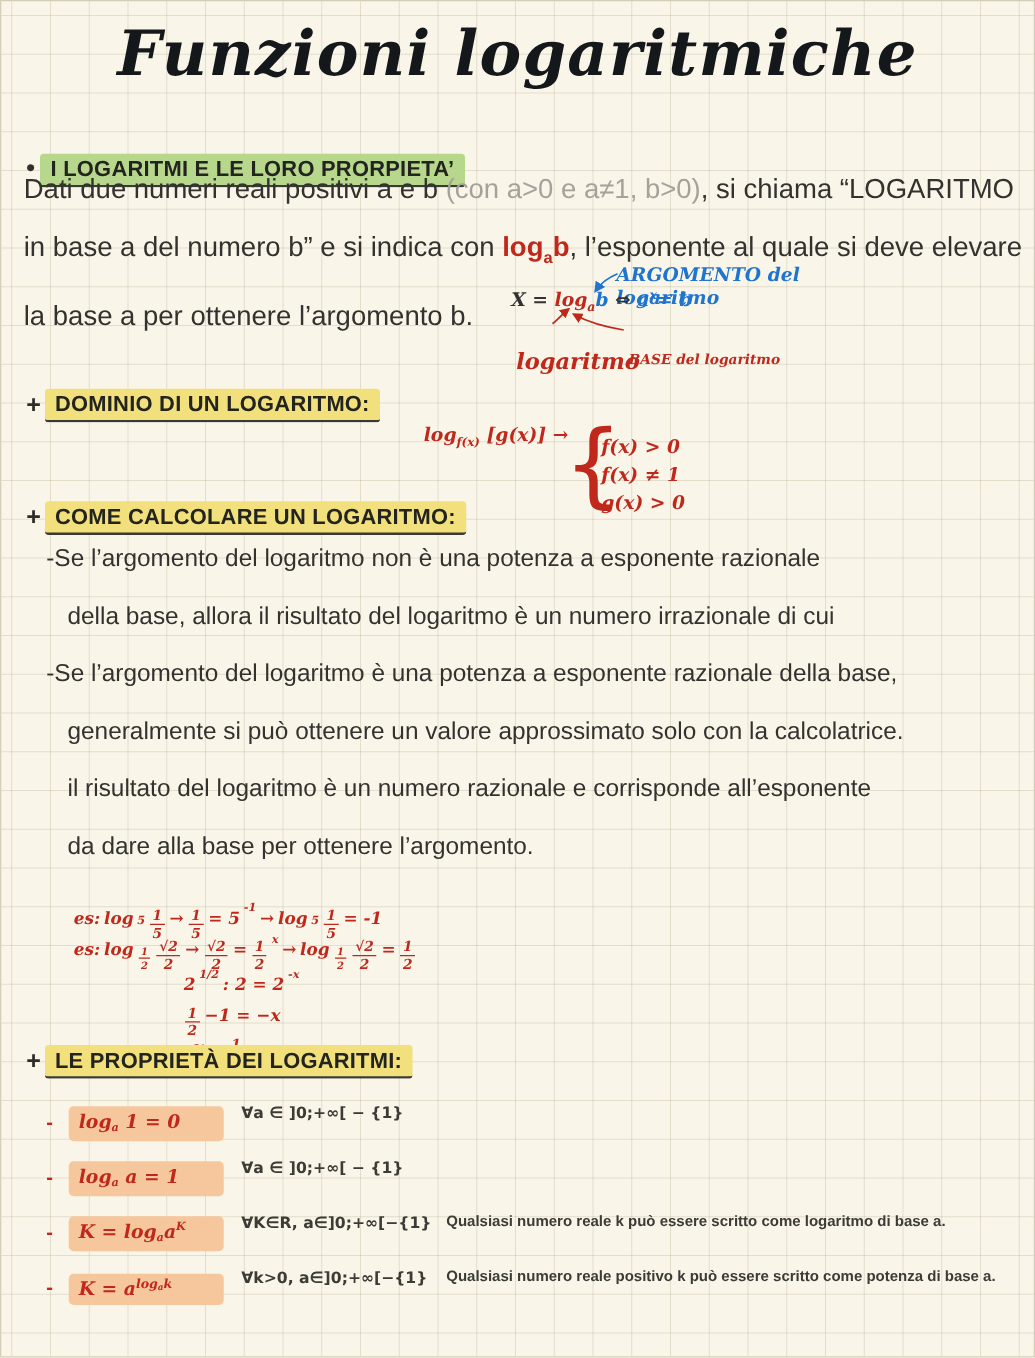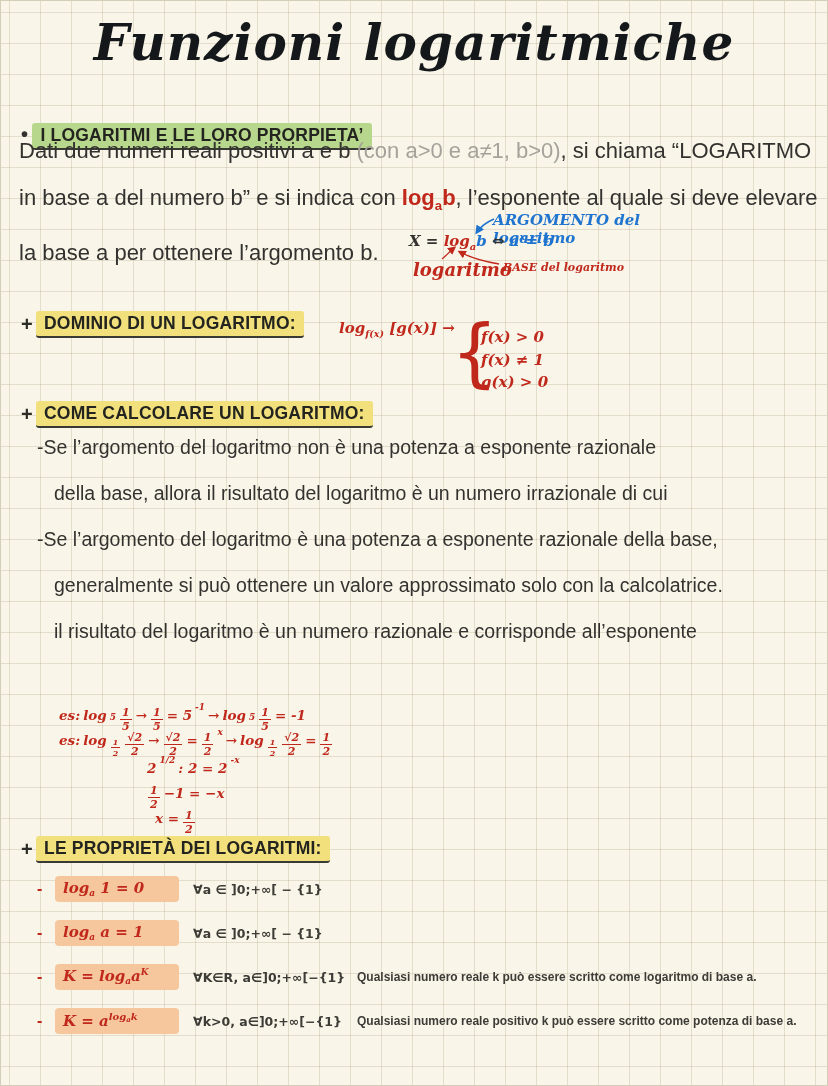--- a/index.html
+++ b/index.html
@@ -8,21 +8,21 @@
     position:relative; width:828px; height:1086px; margin:0 auto; overflow:hidden;
     background-color:#f9f5e9;
     background-image:
       linear-gradient(to right, rgba(170,158,125,0.28) 1px, transparent 1px),
       linear-gradient(to bottom, rgba(170,158,125,0.28) 1px, transparent 1px);
     background-size:31px 31px; background-position:8px 11px;
     border:1px solid #d4cdb9;
     font-family:"Liberation Sans", sans-serif; color:#33322f;
   }
   .abs{ position:absolute; }
-  .red{ color:#c0281b; } .blue{ color:#1f74cf; } .gray{ color:#a5a29b; }
+  .red{ color:#c0281b;margin-top:20px; } .blue{ color:#1f74cf; } .gray{ color:#a5a29b; }
   .hand{ font-family:"DejaVu Serif", serif; font-style:italic; font-weight:bold; }
 
   .title{
     position:absolute; top:12px; left:0; width:100%; text-align:center;
     font-family:"DejaVu Serif", serif; font-style:italic; font-weight:bold;
     font-size:50px; color:#15181a; letter-spacing:1px;
   }
   .bullet{ font-size:20px; font-weight:bold; color:#33322f; }
   .heading{
     display:inline-block; font-size:17.5px; font-weight:bold; color:#23231f;
@@ -141,20 +141,21 @@
   </div>
 
   <span class="plus" style="left:20px; top:402px;">+</span>
   <span class="heading hl-yellow abs" style="left:35px; top:400px;">COME CALCOLARE UN LOGARITMO:</span>
   <div class="clines">
     <div class="cline">-Se l’argomento del logaritmo non è una potenza a esponente razionale</div>
     <div class="cline ind">della base, allora il risultato del logaritmo è un numero irrazionale di cui</div>
     <div class="cline">-Se l’argomento del logaritmo è una potenza a esponente razionale della base,</div>
     <div class="cline ind">generalmente si può ottenere un valore approssimato solo con la calcolatrice.</div>
     <div class="cline ind">il risultato del logaritmo è un numero razionale e corrisponde all’esponente</div>
+    <div class="cline ind">da dare alla base per ottenere l’argomento.</div>
   </div>
 
   <div class="esempi hand red">
     <div class="ex-line">
       <span>es:</span>
       <span>log</span>
         <sub>5</sub>
       <span class="frac">
           <span class="fn">1</span>
           <span class="fd">5</span>

